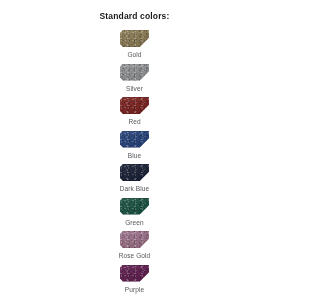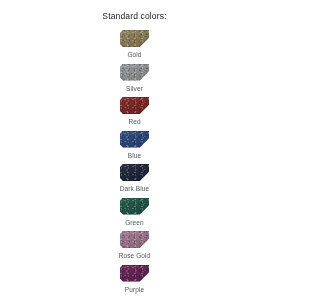--- a/index.html
+++ b/index.html
@@ -20,21 +20,21 @@
     height: 296px;
     background: #ffffff;
     box-sizing: border-box;
     display: flex;
     flex-direction: column;
     align-items: center;
   }
 
   .title {
     font-size: 8.5px;
-    font-weight: normal;
+    font-weight: bold;
     color: #1c1c1c;
     letter-spacing: 0.15px;
     margin-top: 11px;
     margin-bottom: 0;
     text-align: center;
     width: 100%;
   }
 
   .swatch-list {
     margin-top: 9px;

